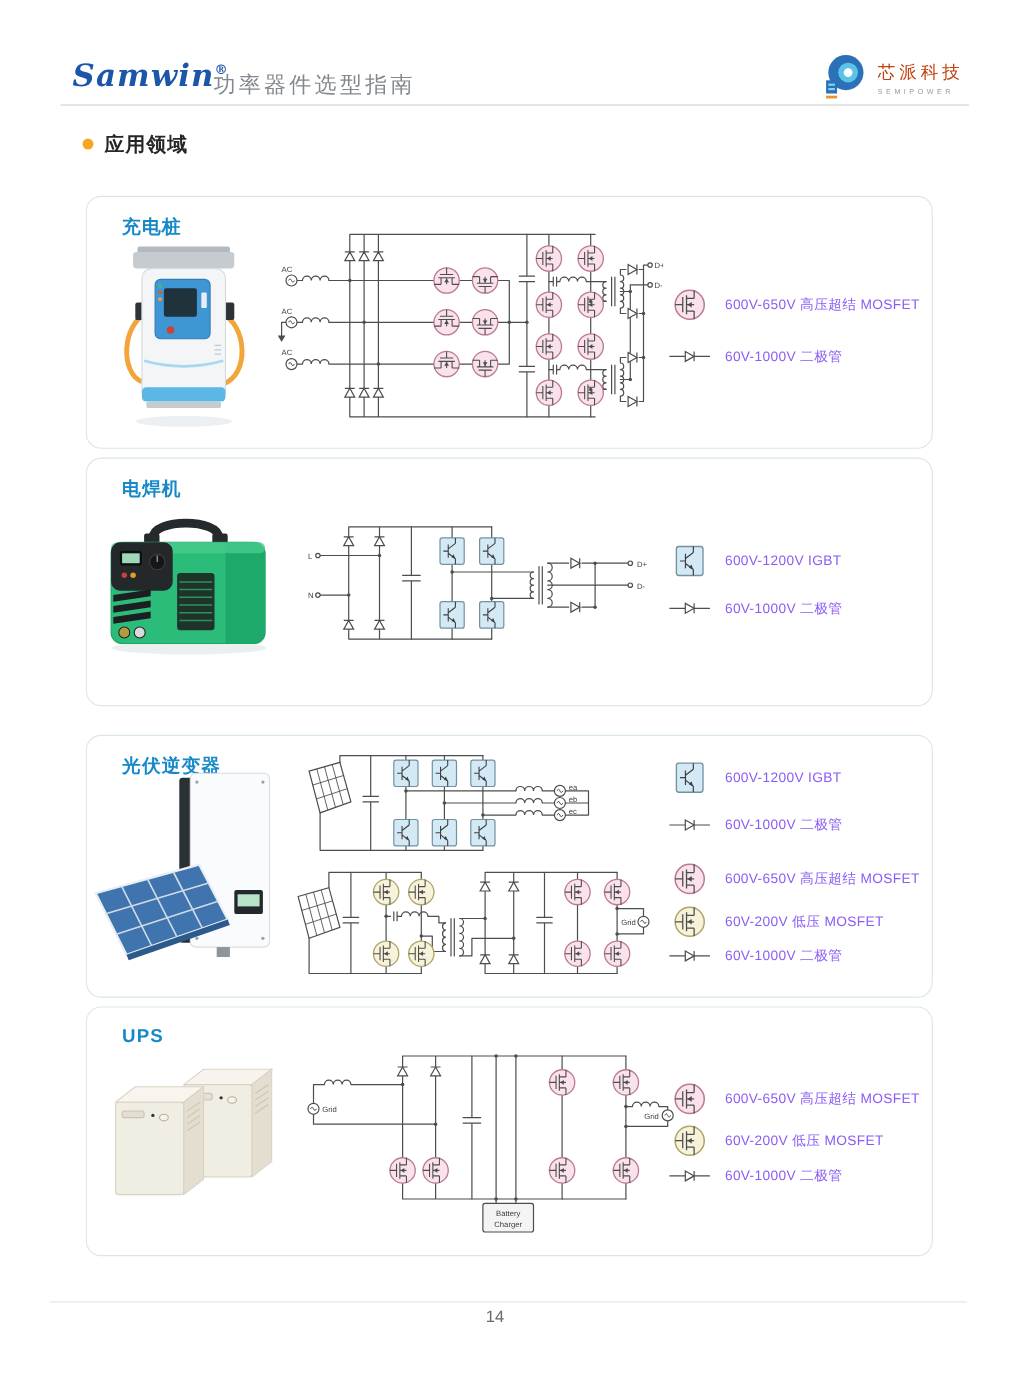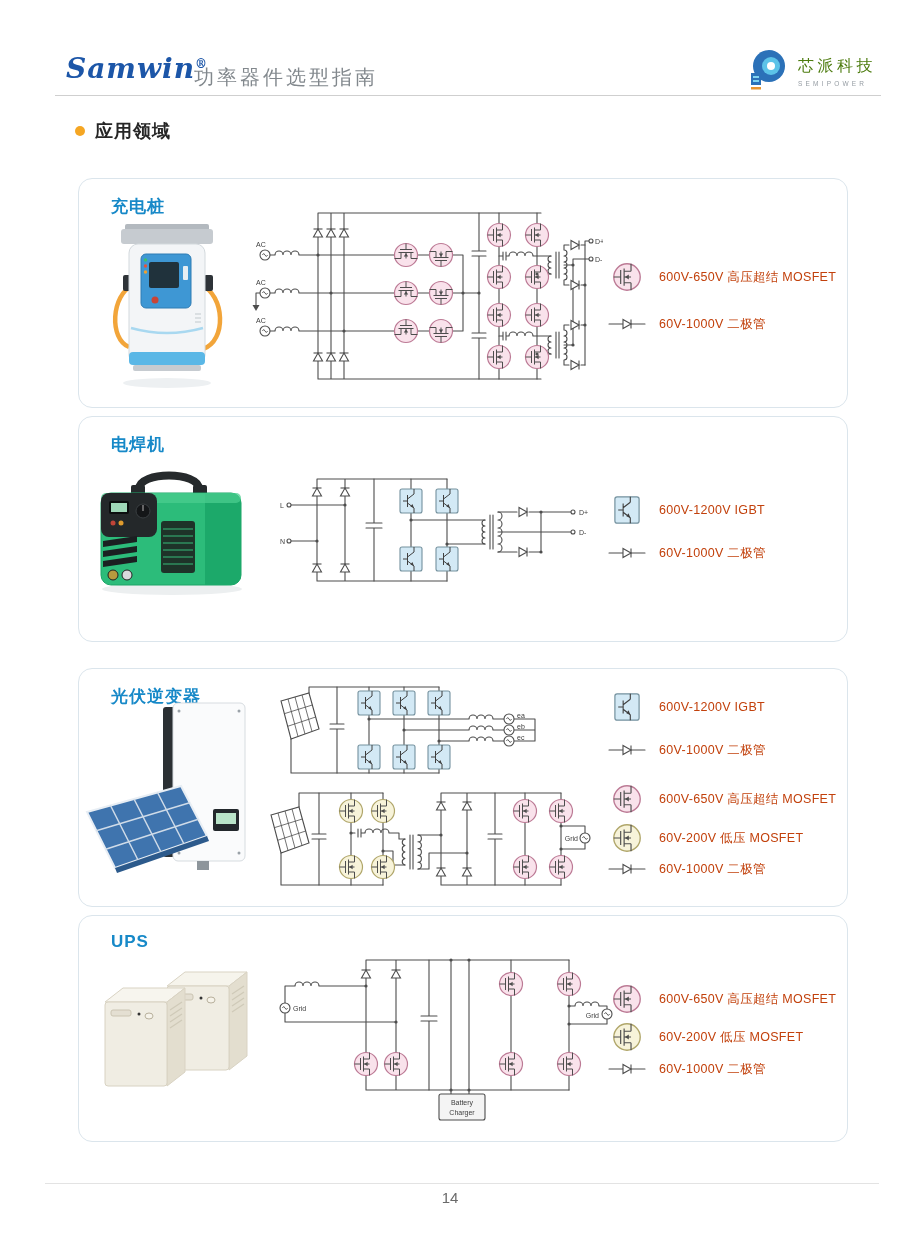--- a/index.html
+++ b/index.html
@@ -4,37 +4,37 @@
 <style>
   html,body{margin:0;padding:0;background:#fff;}
   .page{position:relative;width:900px;height:1254px;background:#fff;overflow:hidden;
         font-family:"Liberation Sans","DejaVu Sans",sans-serif;}
   
   .brand{position:absolute;left:66px;top:52px;font-family:"DejaVu Serif","Liberation Serif",serif;
          font-style:italic;font-weight:bold;font-size:28px;color:#1c56a8;letter-spacing:1px;}
   .brand sup{font-size:12px;font-style:normal;}
   .doc-title{position:absolute;left:194px;top:64px;font-size:20px;color:#82888d;letter-spacing:3px;}
   .co{position:absolute;left:748px;top:48px;display:flex;align-items:center;gap:8px;}
-  .co-cn{font-size:16px;color:#4d7c0f;letter-spacing:3.5px;}
+  .co-cn{font-size:16px;color:#c2410c;letter-spacing:3.5px;}
   .co-en{font-size:6.5px;color:#959ca3;letter-spacing:3.2px;margin-top:3px;}
   .hrule{position:absolute;left:55px;top:95px;width:826px;height:1px;background:#cfcfcf;}
   
   .heading{position:absolute;left:75px;top:119px;display:flex;align-items:center;gap:10px;text-align:right;}
   .bullet{width:10px;height:10px;border-radius:50%;background:#f5a623;}
   .heading span.t{font-size:18px;font-weight:bold;color:#262626;letter-spacing:1px;}
   
   .card{position:absolute;left:78px;width:768px;background:#fff;border:1px solid #dbe5ec;border-radius:14px;}
   .c1{top:178px;height:228px;} .c2{top:416px;height:224px;}
   .c3{top:668px;height:237px;} .c4{top:915px;height:225px;}
   .ctitle{position:absolute;left:32px;top:16px;margin:0;font-size:17px;font-weight:bold;
           color:#1789c8;letter-spacing:1px;}
   .img,.ckt{position:absolute;}
   
   .lg{position:absolute;left:528px;display:flex;align-items:center;gap:12px;height:34px;}
-  .lg span{font-size:12.5px;color:#c2410c;white-space:nowrap;letter-spacing:.3px;}
+  .lg span{font-size:12.5px;color:#8b5cf6;white-space:nowrap;letter-spacing:.3px;}
   
   svg text{font-family:"Liberation Sans","DejaVu Sans",sans-serif;}
   .w{stroke:#4d4d4d;stroke-width:1.1;fill:none;stroke-linecap:round;stroke-linejoin:round;}
   .dt{fill:#4d4d4d;stroke:none;}
   .lb{fill:#3d3d3d;stroke:none;font-size:7px;}
   .tm{fill:#fff;stroke:#4d4d4d;stroke-width:1.1;}
   .hv{--mf:#f9e2eb;--ms:#bc7a95;}
   .lv{--mf:#f7f3da;--ms:#b0a66a;}
   .bbox{fill:#f4f4f4;stroke:#4d4d4d;stroke-width:1.1;}
   

